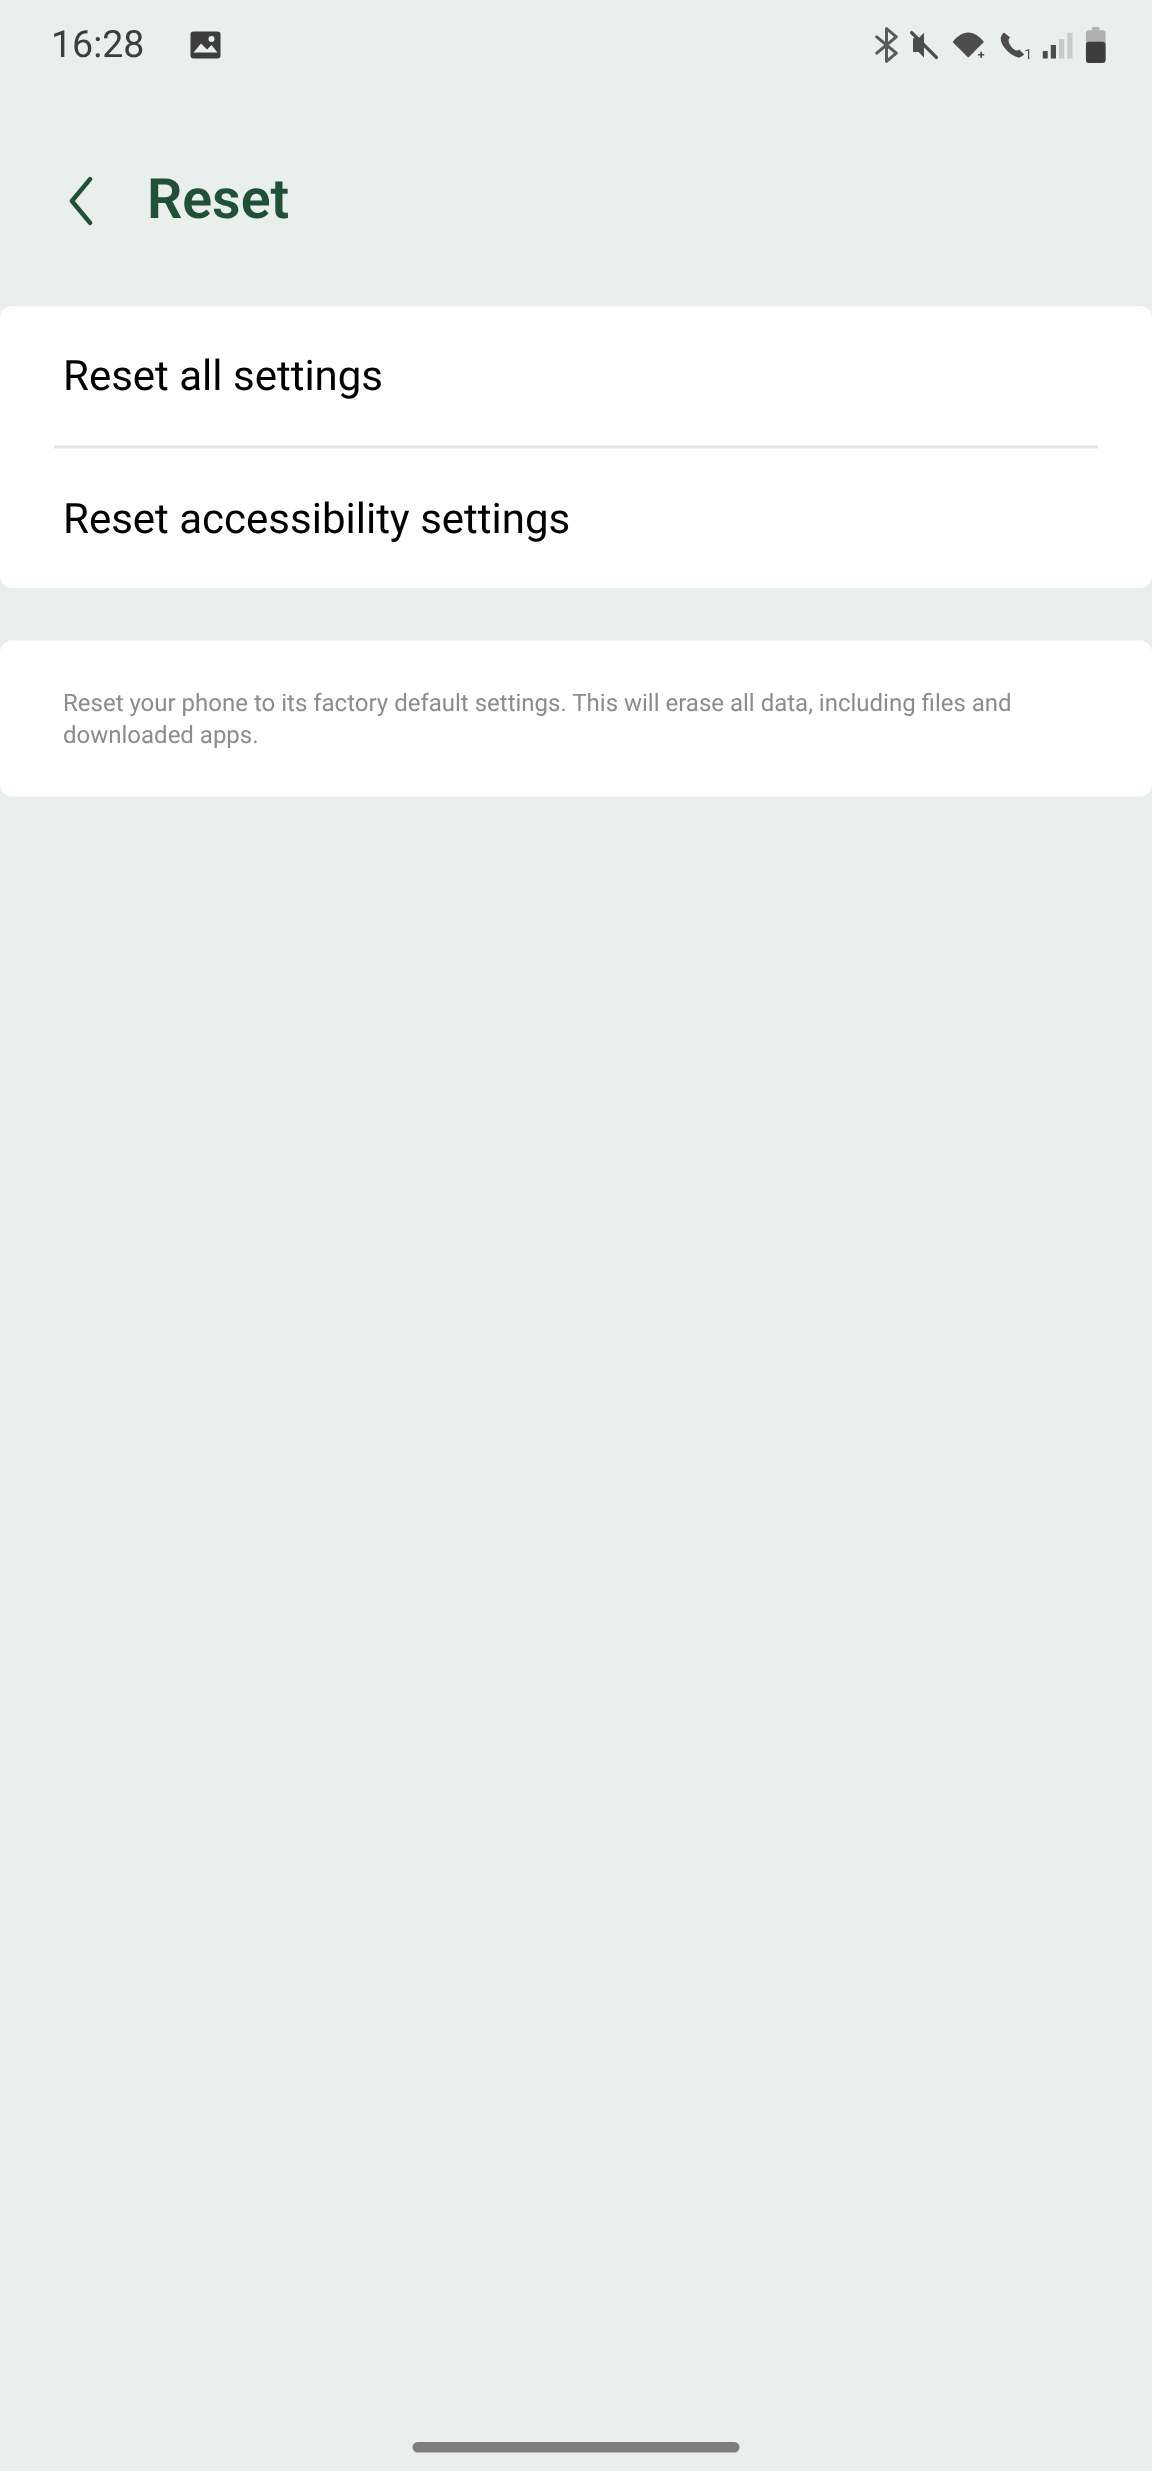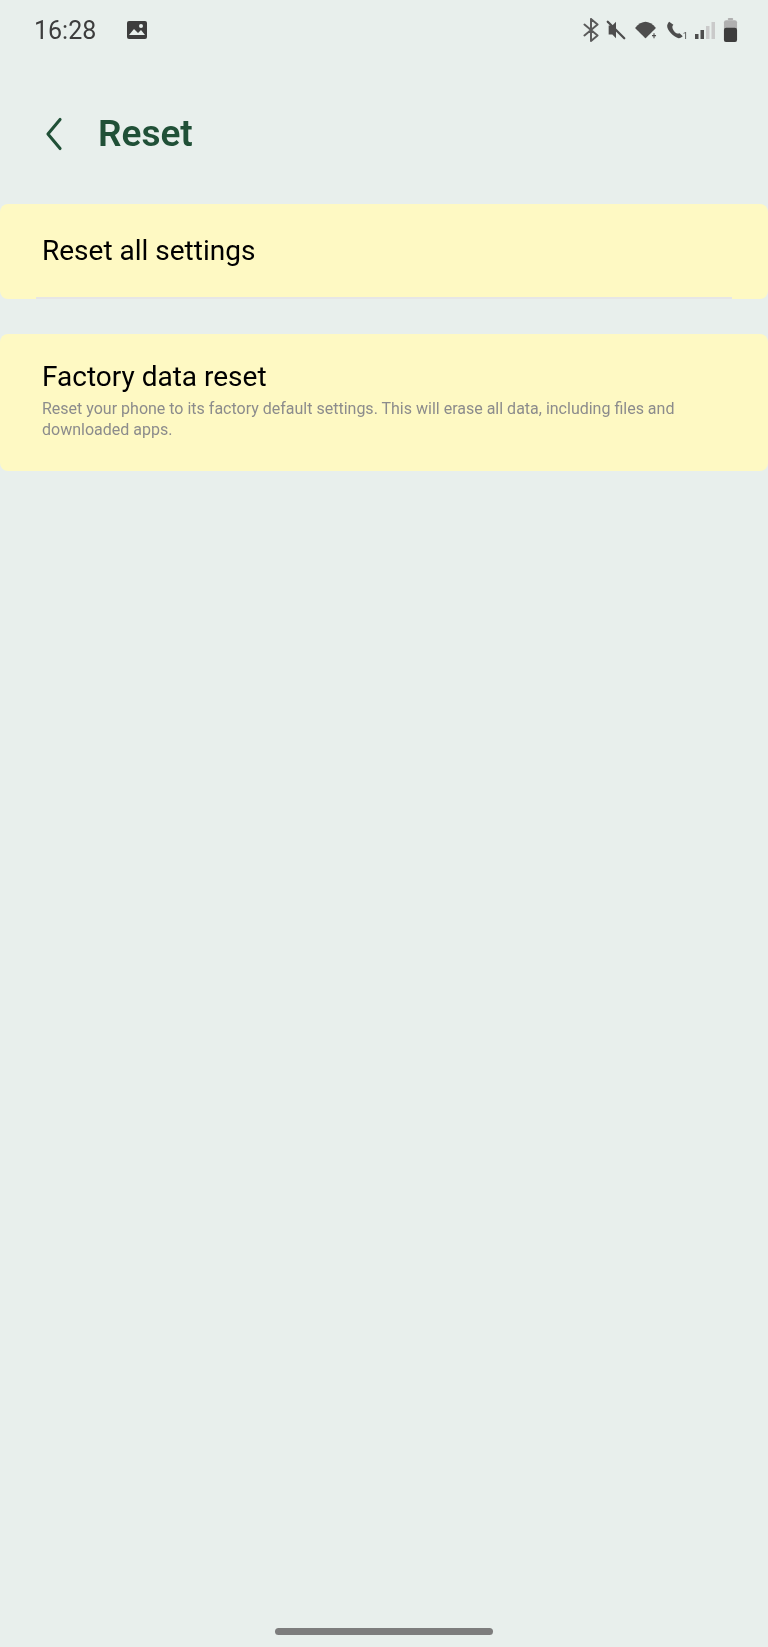--- a/index.html
+++ b/index.html
@@ -58,21 +58,21 @@
       align-items: center;
       justify-content: center;
       cursor: pointer;
     }
     .page-title {
       font-size: 37px;
       font-weight: 600;
       color: #205037;
     }
     .card {
-      background: #fef9c3;
+      background: #ffffff;
       border-radius: 8px;
       margin: 0 0 35px 0;
     }
     .list-item {
       padding: 30px 42px 30px 42px;
       cursor: pointer;
     }
     .list-item-title {
       font-size: 28px;
       color: #000;
@@ -168,22 +168,24 @@
   </div>
   <h1 class="page-title">Reset</h1>
 </div>
 
 <div class="card">
   <div class="list-item">
     <div class="list-item-title">Reset all settings</div>
   </div>
   <div class="divider"></div>
   <div class="divider"></div>
+  <div class="list-item">
+    <div class="list-item-title">Reset accessibility settings</div>
+  </div>
 </div>
 
 <div class="card">
   <div class="list-item factory-item">
-    <div class="list-item-title">Factory data reset</div>
     <div class="list-item-sub">Reset your phone to its factory default settings. This will erase all data, including files and downloaded apps.</div>
   </div>
 </div>
 
 <div class="home-indicator"></div>
 
 </body></html>

